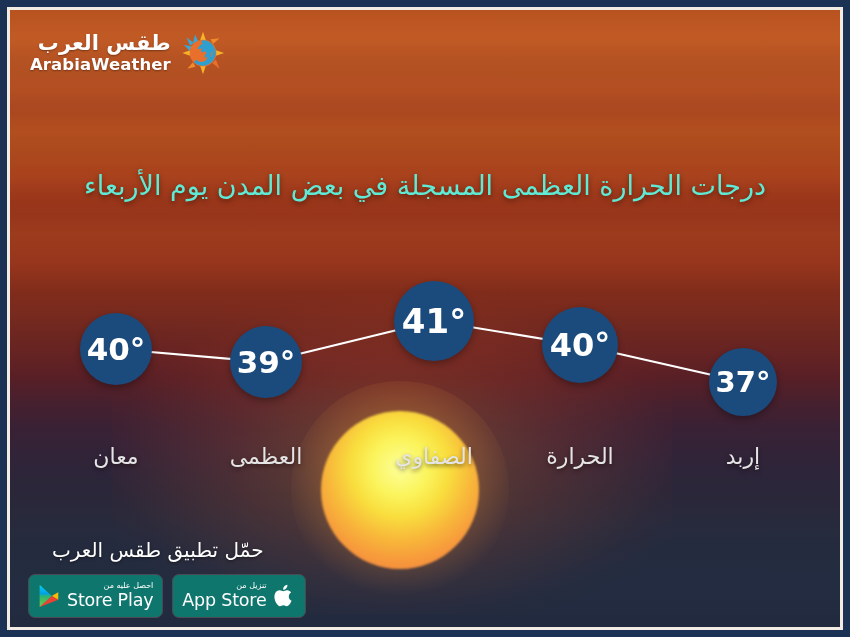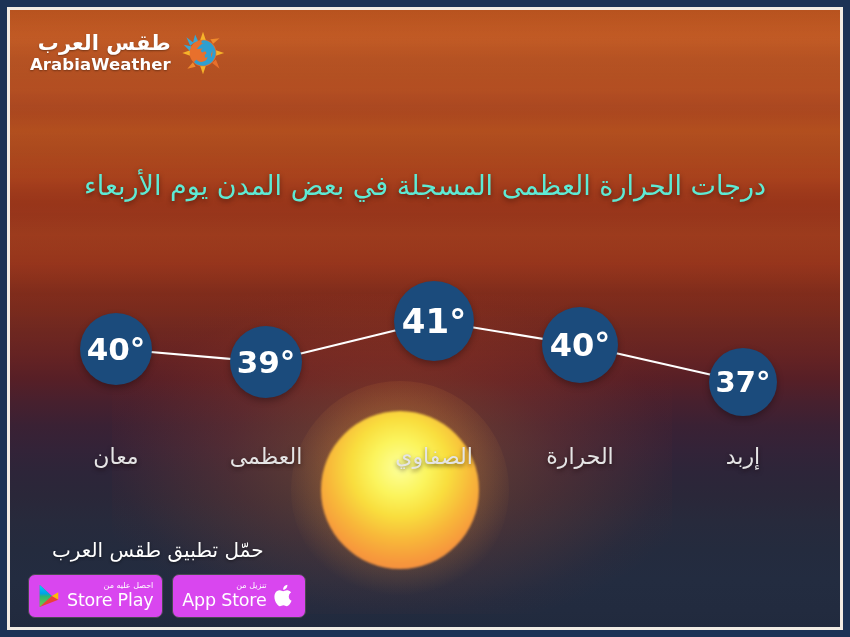--- a/index.html
+++ b/index.html
@@ -232,21 +232,21 @@
     left: 18px;
     top: 564px;
     display: flex;
     flex-direction: row;
     gap: 9px;
     direction: ltr;
   }
   .badge {
     height: 44px;
     box-sizing: border-box;
-    background: #d946ef;
+    background: #0f766e;
     border: 1px solid #4a4a52;
     border-radius: 7px;
     display: flex;
     align-items: center;
     padding: 0 9px;
     gap: 7px;
   }
   .badge-texts {
     display: flex;
     flex-direction: column;

